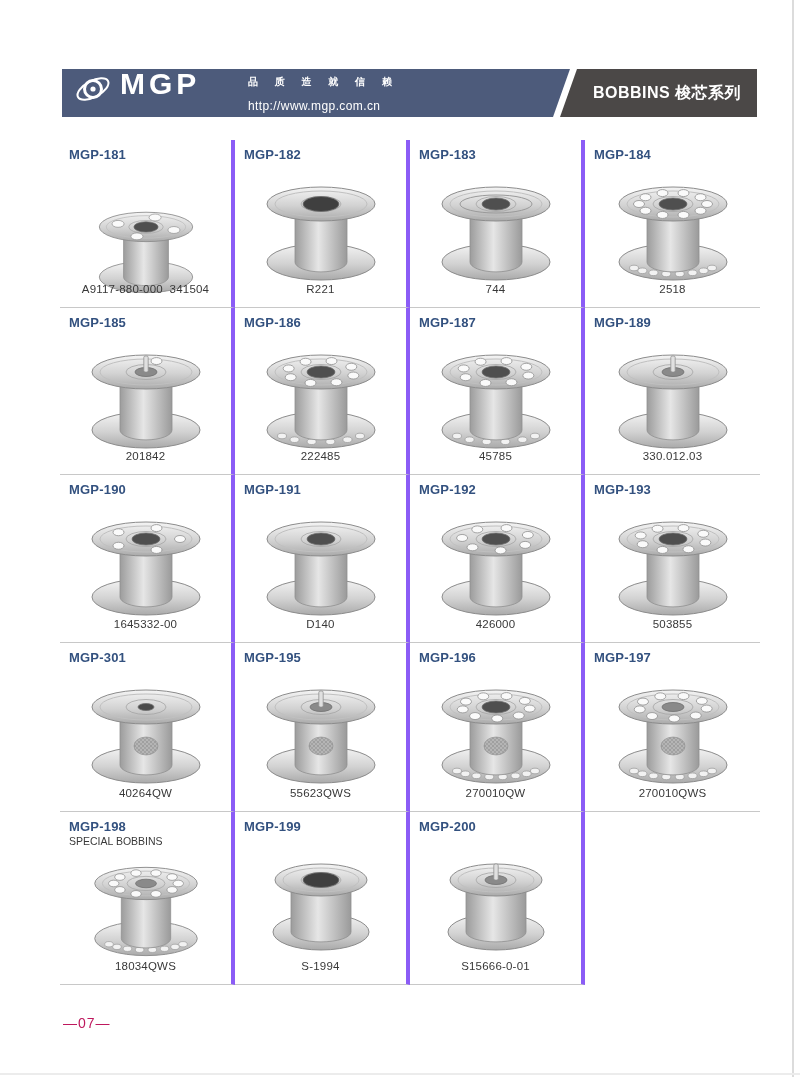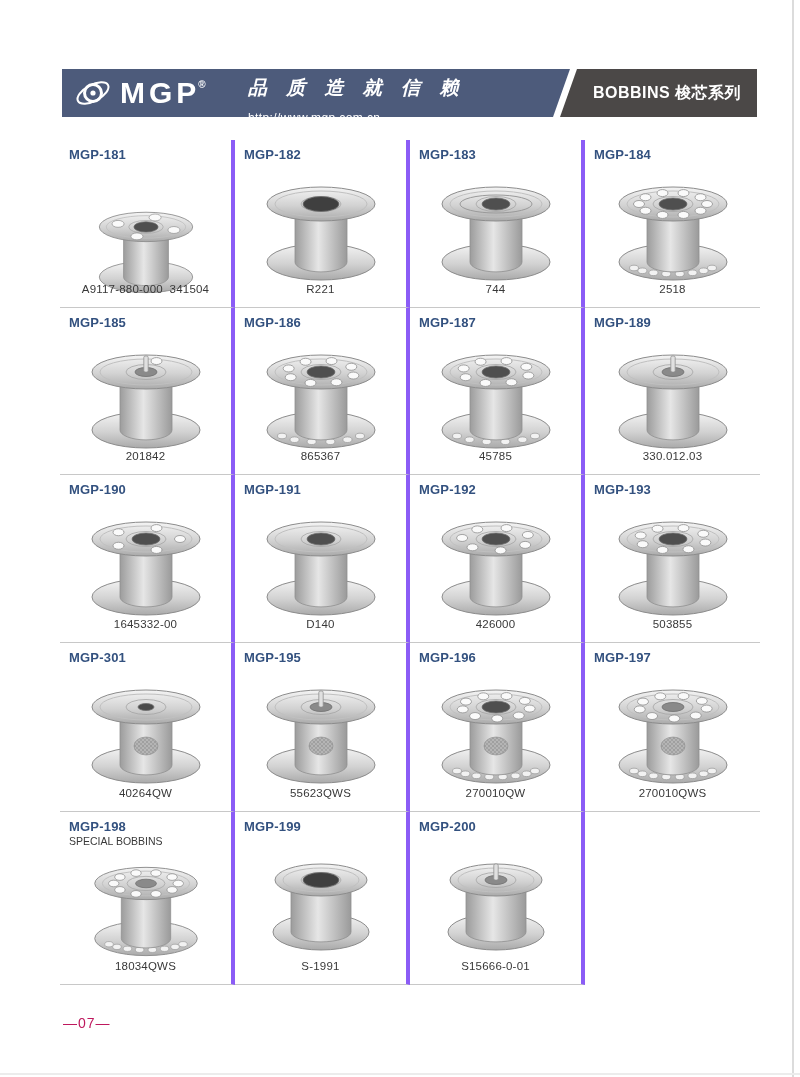--- a/index.html
+++ b/index.html
@@ -10,26 +10,26 @@
   
   .edge-right{position:absolute;top:0;right:6px;width:2px;height:1077px;background:#dcdcdc;}
   .edge-bottom{position:absolute;left:0;top:1073px;width:800px;height:2px;background:#ececec;}
 
   
   .header{position:absolute;left:62px;top:69px;width:695px;height:48px;}
   .hdr-blue{position:absolute;inset:0;background:#4d5b7b;
     clip-path:polygon(0 0,508px 0,491px 48px,0 48px);}
   .hdr-dark{position:absolute;inset:0;background:#4b4847;
     clip-path:polygon(515px 0,695px 0,695px 48px,498px 48px);}
-  .logo-wrap{position:absolute;left:10px;top:0;height:48px;display:flex;align-items:center;color:#fff;}
+  .logo-wrap{position:absolute;left:10px;top:0;height:48px;display:flex;align-items:flex-start;color:#fff;}
   .logo-mark{width:44px;height:40px;margin-right:4px;}
   .logo-text{font-size:30px;font-weight:bold;letter-spacing:4px;line-height:1;}
   .logo-reg{font-size:10px;vertical-align:super;position:relative;top:-9px;left:-2px;font-weight:bold;}
   .tagline-block{position:absolute;left:186px;top:6px;color:#fff;}
-  .tagline{font-size:19px;font-weight:600;letter-spacing:7px;white-space:nowrap;font-style:italic;}
+  .tagline{font-size:10px;font-weight:600;letter-spacing:7px;white-space:nowrap;}
   .url{font-size:12px;letter-spacing:.4px;margin-top:10px;}
   .series{position:absolute;left:515px;top:0;width:180px;height:48px;display:flex;
     align-items:center;justify-content:center;color:#fff;font-size:16px;font-weight:bold;
     letter-spacing:.5px;white-space:nowrap;text-align:center;}
 
   
   .grid{position:absolute;left:60px;top:140px;width:700px;
     display:grid;grid-template-columns:repeat(4,175px);
     grid-template-rows:168px 167px 168px 169px 173px;}
   .cell{position:relative;border-bottom:1px solid #c8c8c8;border-right:4px solid #8b5cf6;box-sizing:border-box;}
@@ -219,21 +219,21 @@
           <ellipse cx="98.29422182240451" cy="24.779109252995212" rx="5.5" ry="3.5" fill="#fafafa" stroke="#8f8f8f" stroke-width="0.8"></ellipse>
           <ellipse cx="100.33592155403522" cy="33.553695435311894" rx="5.5" ry="3.5" fill="#fafafa" stroke="#8f8f8f" stroke-width="0.8"></ellipse>
           <ellipse cx="83.43567699114459" cy="40.246575028166234" rx="5.5" ry="3.5" fill="#fafafa" stroke="#8f8f8f" stroke-width="0.8"></ellipse>
           <ellipse cx="57.49342219125179" cy="40.93714993739427" rx="5.5" ry="3.5" fill="#fafafa" stroke="#8f8f8f" stroke-width="0.8"></ellipse>
           <ellipse cx="37.70577817759549" cy="35.22089074700479" rx="5.5" ry="3.5" fill="#fafafa" stroke="#8f8f8f" stroke-width="0.8"></ellipse>
           <ellipse cx="35.66407844596478" cy="26.446304564688102" rx="5.5" ry="3.5" fill="#fafafa" stroke="#8f8f8f" stroke-width="0.8"></ellipse>
           <ellipse cx="52.5643230088554" cy="19.75342497183377" rx="5.5" ry="3.5" fill="#fafafa" stroke="#8f8f8f" stroke-width="0.8"></ellipse>
           <ellipse cx="68" cy="30" rx="14" ry="6" fill="#4f4f4f" stroke="#6e6e6e" stroke-width="0.8"></ellipse>
         </svg>
     </div>
-    <div class="caption">865367</div>
+    <div class="caption">222485</div>
   </div>
 
   <div class="cell">
     <div class="code">MGP-187</div>
     <div class="notes"></div>
     <div class="figure">
       <svg width="136" height="118" viewBox="0 0 136 118">
           <ellipse cx="68" cy="88" rx="54" ry="18" fill="url(#gFlange)" stroke="#8c8c8c" stroke-width="1"></ellipse>
           <ellipse cx="106.97114317029974" cy="94" rx="4.5" ry="2.8" fill="#f2f2f2" stroke="#9a9a9a" stroke-width="0.7"></ellipse>
           <ellipse cx="94.45033635316129" cy="97.70820393249937" rx="4.5" ry="2.8" fill="#f2f2f2" stroke="#9a9a9a" stroke-width="0.7"></ellipse>
@@ -506,21 +506,21 @@
     <div class="figure">
       <svg width="136" height="118" viewBox="0 0 136 118">
           <ellipse cx="68" cy="86" rx="48" ry="18" fill="url(#gFlange)" stroke="#8c8c8c" stroke-width="1"></ellipse>
           <path d="M38,34 L38,86 A30,9.9 0 0 0 98,86 L98,34 Z" fill="url(#gBarrel)" stroke="#8f8f8f" stroke-width="0.8"></path>
           <ellipse cx="68" cy="34" rx="46" ry="16" fill="url(#gFlange)" stroke="#8c8c8c" stroke-width="1"></ellipse>
           <ellipse cx="68" cy="34" rx="38" ry="12" fill="none" stroke="#c0c0c0" stroke-width="1"></ellipse>
           <ellipse cx="68" cy="34" rx="20" ry="7.5" fill="none" stroke="#a5a5a5" stroke-width="0.8"></ellipse>
           <ellipse cx="68" cy="34" rx="18" ry="7.5" fill="#3f3f3f" stroke="#6e6e6e" stroke-width="0.8"></ellipse>
         </svg>
     </div>
-    <div class="caption">S-1991</div>
+    <div class="caption">S-1994</div>
   </div>
 
   <div class="cell">
     <div class="code">MGP-200</div>
     <div class="notes"></div>
     <div class="figure">
       <svg width="136" height="118" viewBox="0 0 136 118">
           <ellipse cx="68" cy="86" rx="48" ry="18" fill="url(#gFlange)" stroke="#8c8c8c" stroke-width="1"></ellipse>
           <path d="M38,34 L38,86 A30,9.9 0 0 0 98,86 L98,34 Z" fill="url(#gBarrel)" stroke="#8f8f8f" stroke-width="0.8"></path>
           <ellipse cx="68" cy="34" rx="46" ry="16" fill="url(#gFlange)" stroke="#8c8c8c" stroke-width="1"></ellipse>

